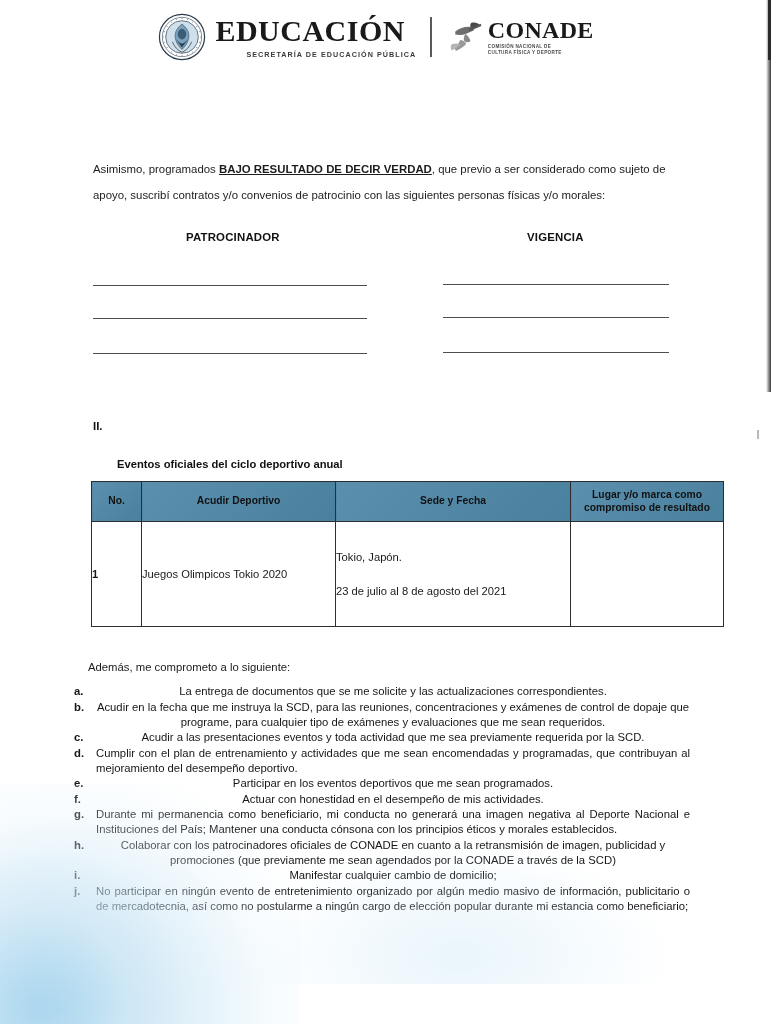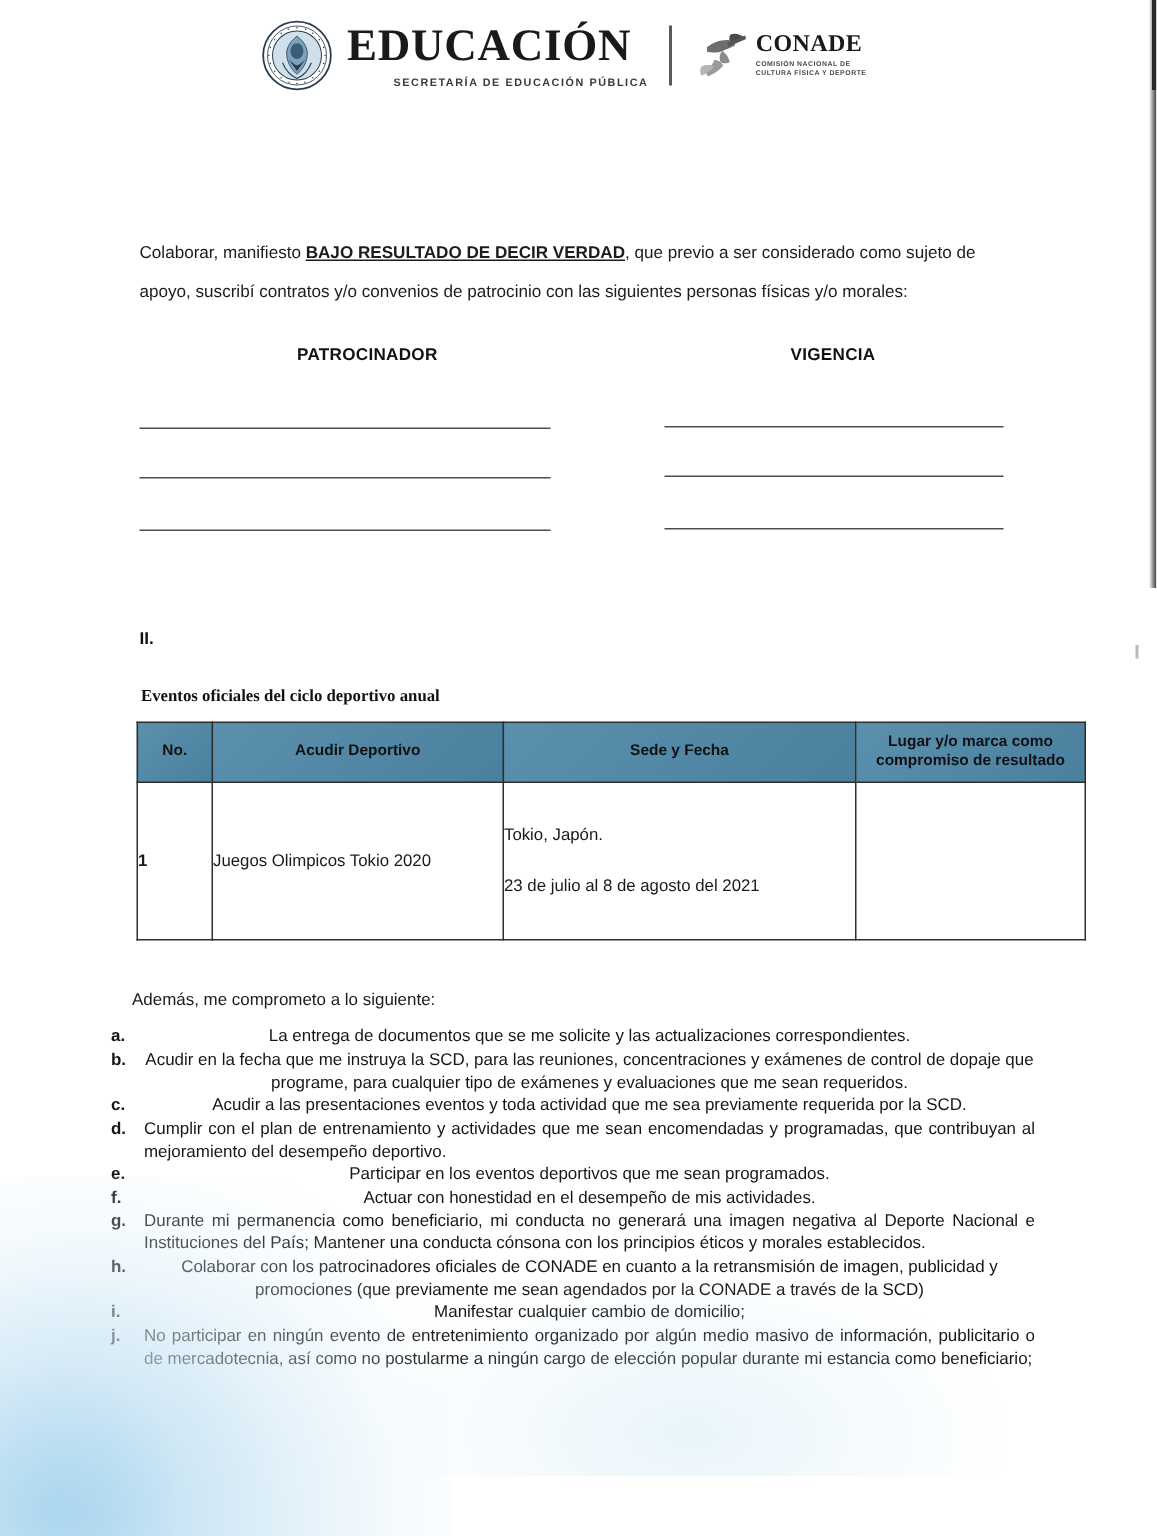--- a/index.html
+++ b/index.html
@@ -142,21 +142,21 @@
     width: 38px;
     height: 34px;
     flex: 0 0 auto;
   }
   .conade-text {
     display: flex;
     flex-direction: column;
   }
   .conade-title {
     font-family: "Liberation Serif", serif;
-    font-size: 16px;
+    font-size: 24px;
     font-weight: bold;
     letter-spacing: 0.3px;
     color: #1a1a1a;
     line-height: 1.0;
   }
   .conade-sub {
     font-size: 4.6px;
     font-weight: bold;
     letter-spacing: 0.35px;
     color: #4a4a4a;
@@ -182,21 +182,21 @@
   }
 
   
   .col-head {
     position: absolute;
     font-size: 11.4px;
     font-weight: bold;
     color: #111;
     letter-spacing: 0.2px;
   }
-  .col-head-left  { left: 198px; top: 231px; }
+  .col-head-left  { left: 186px; top: 231px; }
   .col-head-right { left: 527px; top: 231px; }
 
   .sig-line {
     position: absolute;
     height: 1px;
     background: #4d4d4d;
   }
   .sig-line.l { left: 93px;  width: 274px; }
   .sig-line.r { left: 443px; width: 226px; }
   .sig-l1 { top: 285px; }
@@ -219,26 +219,25 @@
     position: absolute;
     left: 140px;
     top: 420px;
     font-size: 11.4px;
     font-weight: bold;
     color: #111;
     letter-spacing: 0.2px;
   }
   .sect-sub {
     position: absolute;
-    left: 94px;
+    left: 117px;
     top: 458px;
     font-size: 11.2px;
     font-weight: bold;
     color: #111;
-    font-family: Liberation Serif, serif;
   }
 
   
   .evt-table {
     position: absolute;
     left: 91px;
     top: 481px;
     width: 628px;
     border-collapse: collapse;
     table-layout: fixed;
@@ -366,21 +365,21 @@
         <div class="conade-text">
           <div class="conade-title">CONADE</div>
           <div class="conade-sub">COMISIÓN NACIONAL DE</div>
           <div class="conade-sub" style="margin-top:0">CULTURA FÍSICA Y DEPORTE</div>
         </div>
       </div>
 
     </div>
   </div>
 
-  <p class="intro"><span>Colaborar, manifiesto </span><b>BAJO RESULTADO DE DECIR VERDAD</b><span>, que previo a ser considerado como sujeto de apoyo, suscribí contratos y/o convenios de patrocinio con las siguientes personas físicas y/o morales:</span></p>
+  <p class="intro"><span>Asimismo, programados </span><b>BAJO RESULTADO DE DECIR VERDAD</b><span>, que previo a ser considerado como sujeto de apoyo, suscribí contratos y/o convenios de patrocinio con las siguientes personas físicas y/o morales:</span></p>
 
   <div class="col-head col-head-left">PATROCINADOR</div>
   <div class="col-head col-head-right">VIGENCIA</div>
 
   <div class="sig-line l sig-l1"></div>
   <div class="sig-line l sig-l2"></div>
   <div class="sig-line l sig-l3"></div>
   <div class="sig-line r sig-r1"></div>
   <div class="sig-line r sig-r2"></div>
   <div class="sig-line r sig-r3"></div>

